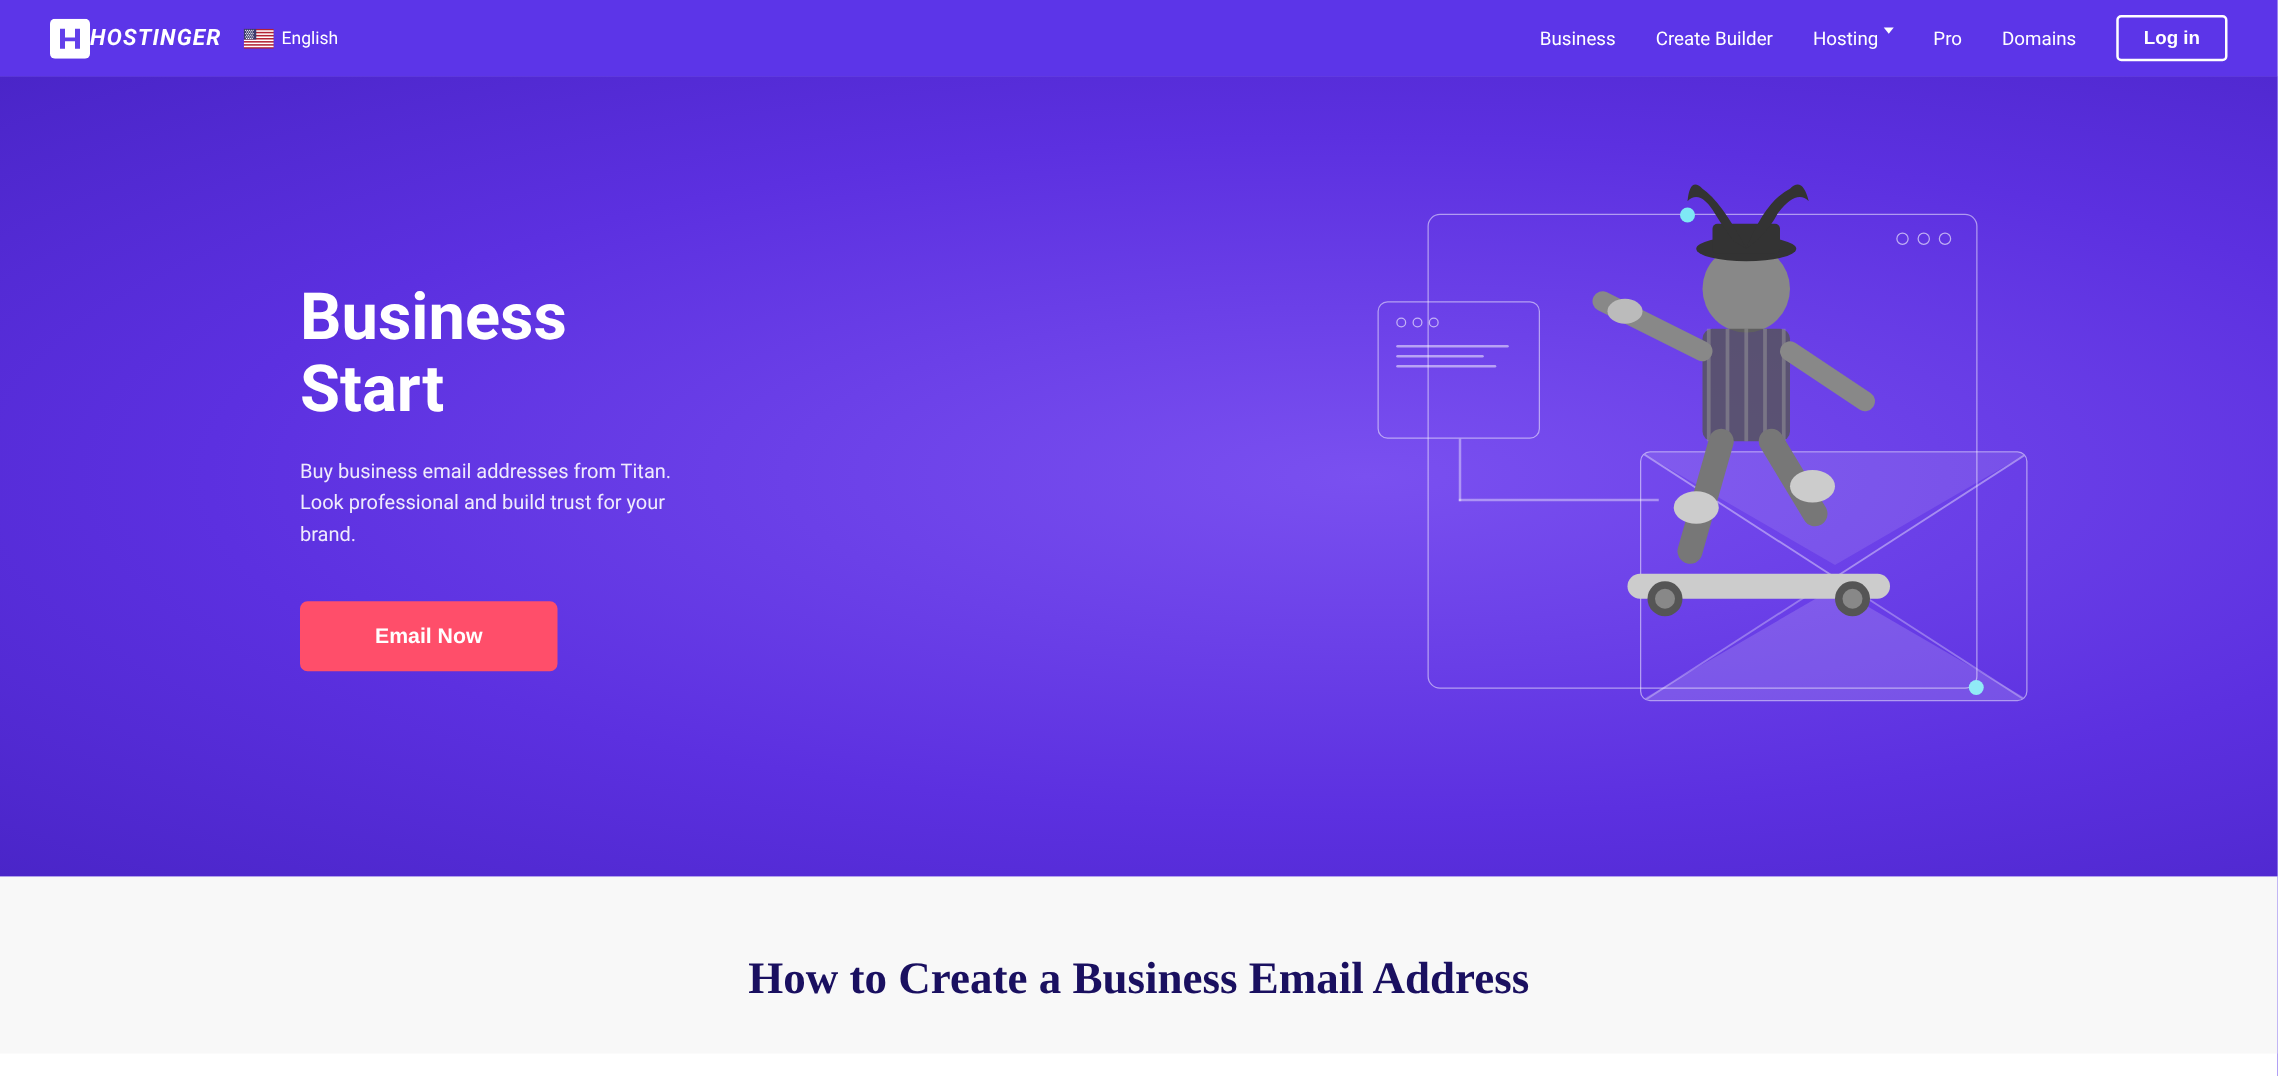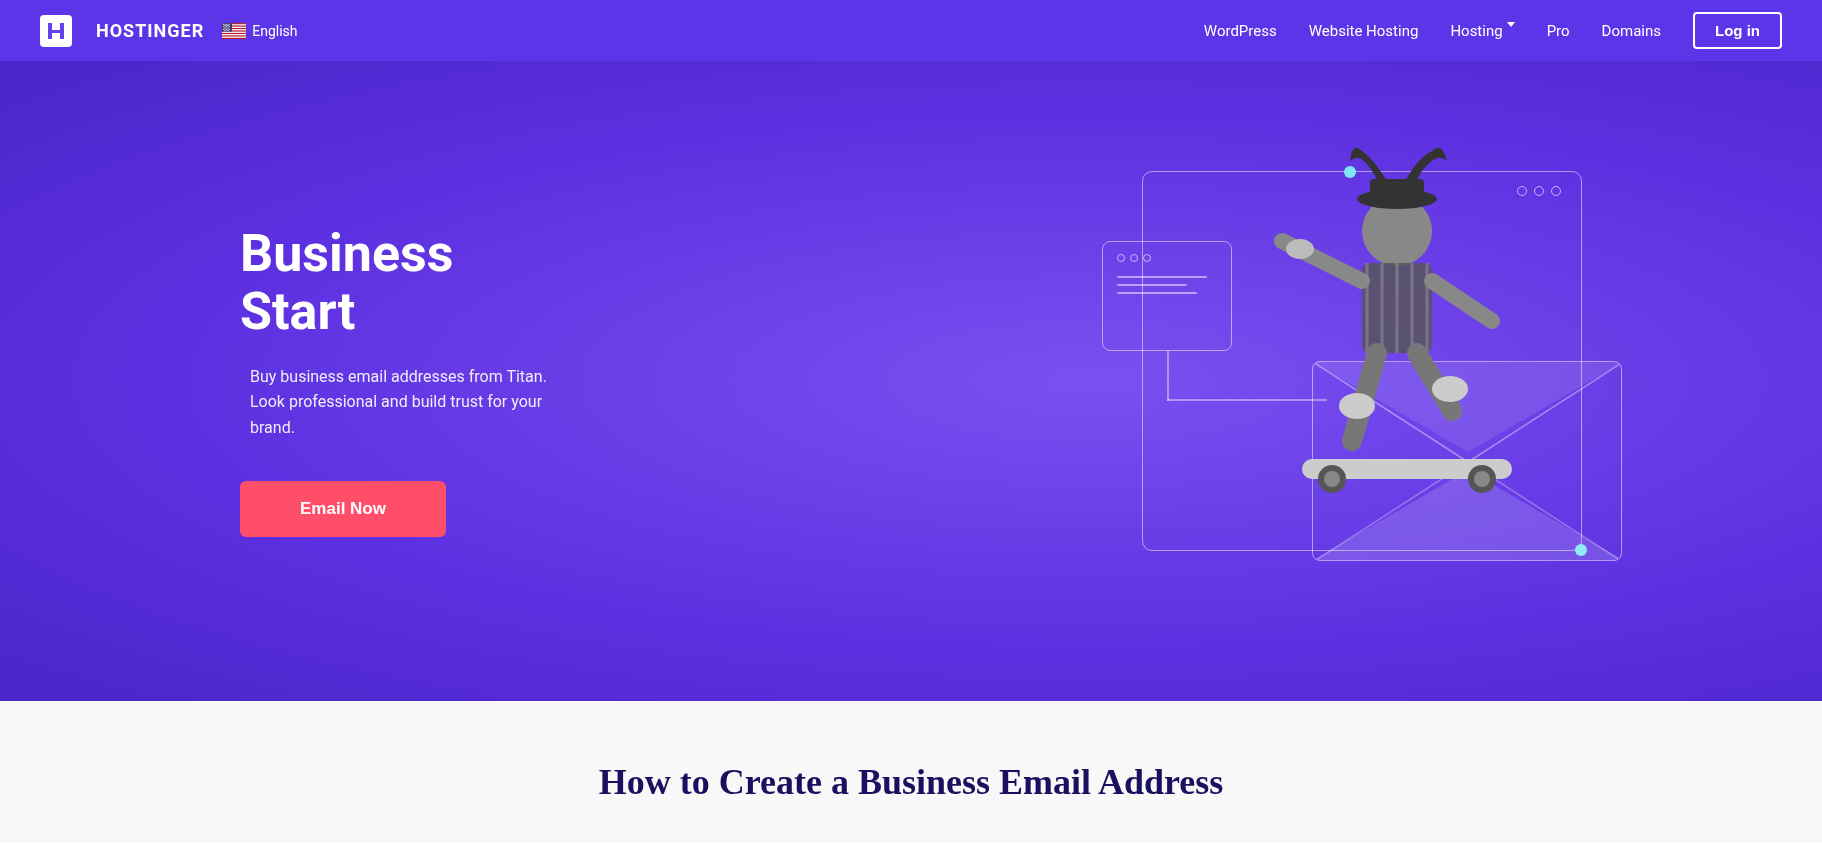--- a/index.html
+++ b/index.html
@@ -17,22 +17,23 @@
       z-index: 10;
     }
     .navbar-left {
       display: flex;
       align-items: center;
       gap: 18px;
     }
     .logo {
       display: flex;
       align-items: center;
-      gap: 24px;
+      gap: 0;
       text-decoration: none;
+      font-style: italic;
     }
     .logo-icon {
       width: 32px;
       height: 32px;
     }
     .logo-text {
       color: #fff;
       font-weight: 700;
       font-size: 18px;
       letter-spacing: 1px;
@@ -110,21 +111,20 @@
       color: #fff;
       line-height: 1.1;
       margin-bottom: 24px;
     }
     .hero-description {
       color: rgba(255,255,255,0.9);
       font-size: 16px;
       line-height: 1.6;
       margin-bottom: 40px;
       max-width: 380px;
-      margin-left: 10px;
     }
     .start-btn {
       background: #ff4e6a;
       color: #fff;
       border: none;
       padding: 18px 60px;
       border-radius: 6px;
       font-size: 17px;
       font-weight: 600;
       cursor: pointer;
@@ -343,22 +343,22 @@
         <circle cx="2.25" cy="7.7" r="0.5" fill="white"></circle>
         <circle cx="3.75" cy="7.7" r="0.5" fill="white"></circle>
         <circle cx="5.25" cy="7.7" r="0.5" fill="white"></circle>
         <circle cx="6.75" cy="7.7" r="0.5" fill="white"></circle>
       </svg>
       <span class="lang-text">English</span>
     </div>
   </div>
 
   <div class="navbar-right">
-    <a class="nav-link" href="#">WordPress</a>
-    <a class="nav-link" href="#">Website Hosting</a>
+    <a class="nav-link" href="#">Business</a>
+    <a class="nav-link" href="#">Create Builder</a>
     <a class="nav-link nav-link-hosting" href="#">
       <span>Hosting</span>
       <span class="chevron-down"></span>
     </a>
     <a class="nav-link" href="#">Pro</a>
     <a class="nav-link" href="#">Domains</a>
     <button class="login-btn">Log in</button>
   </div>
 </nav>
 

